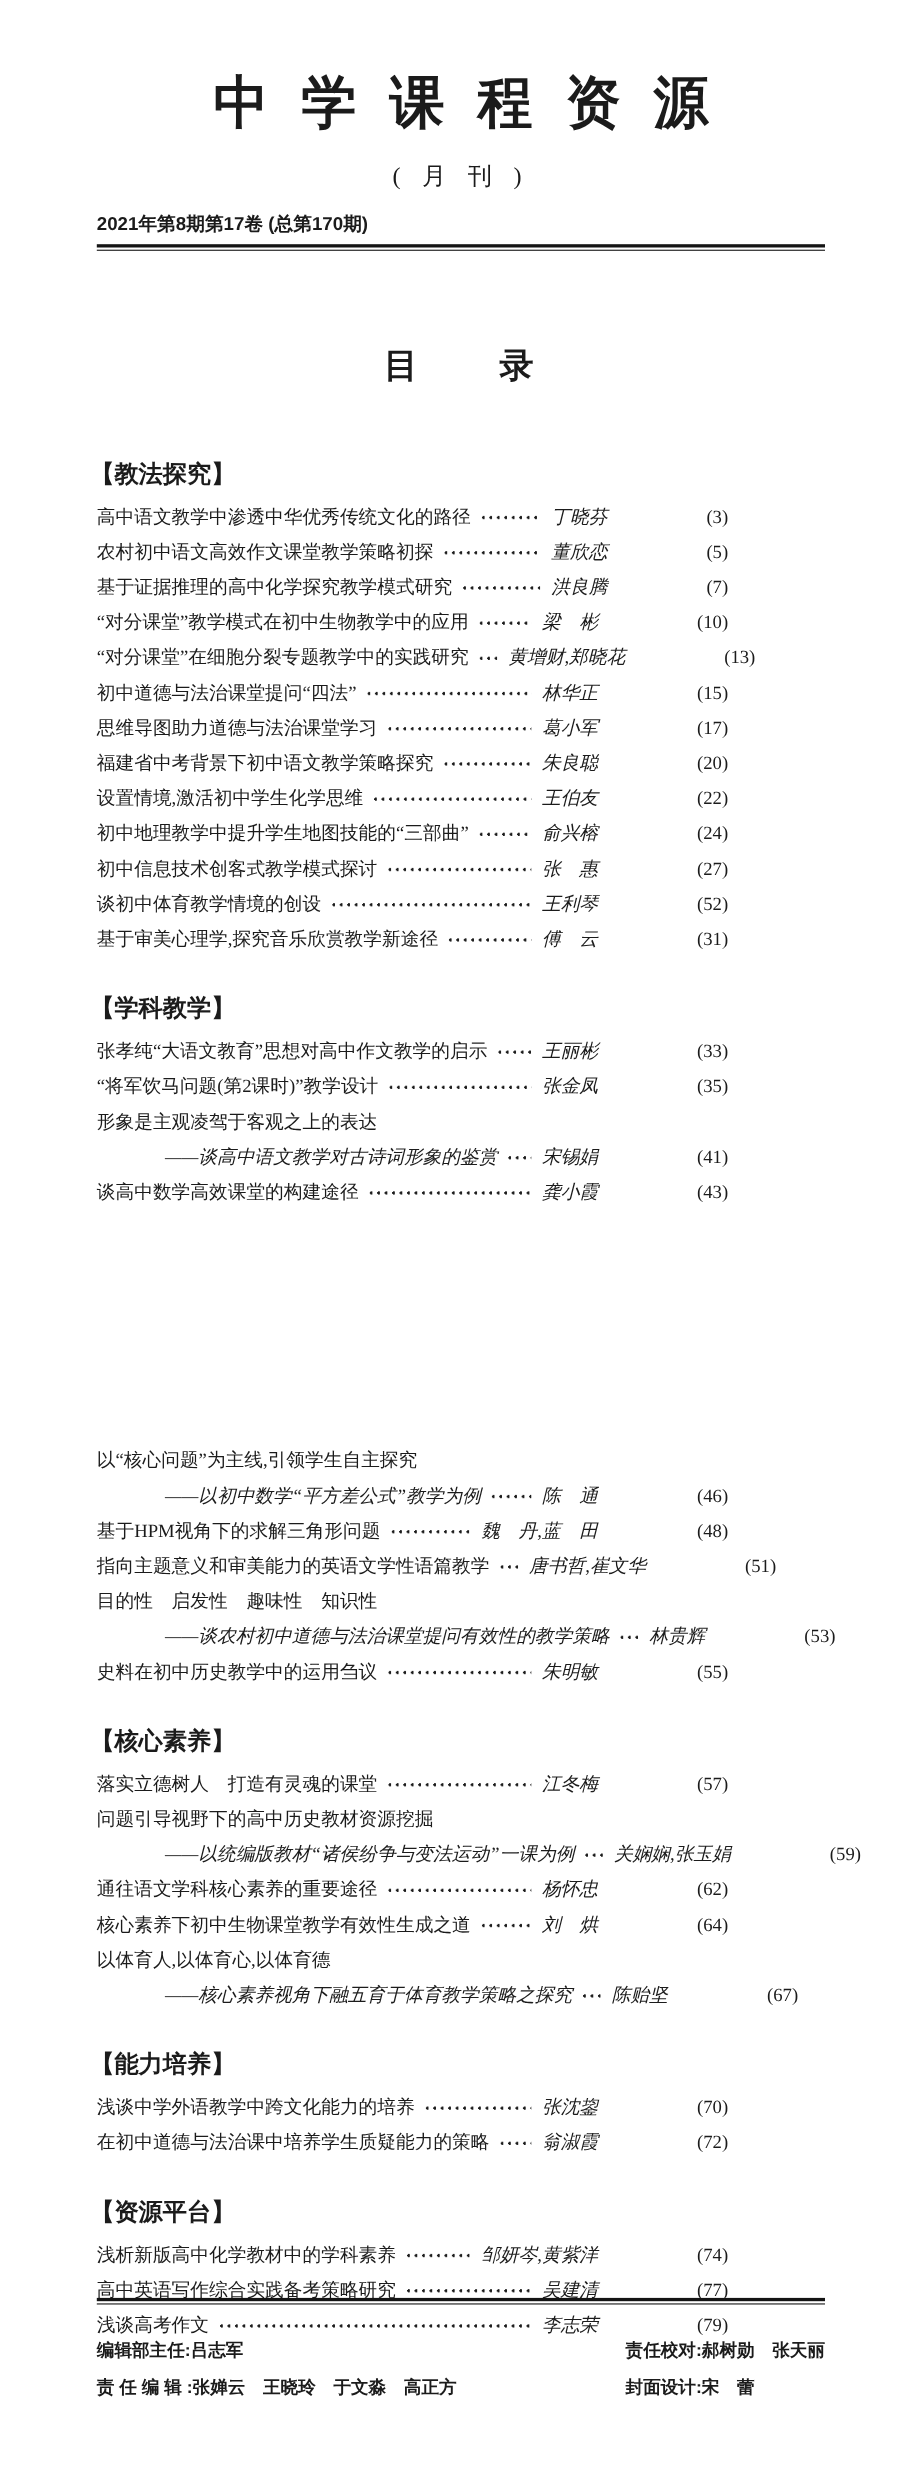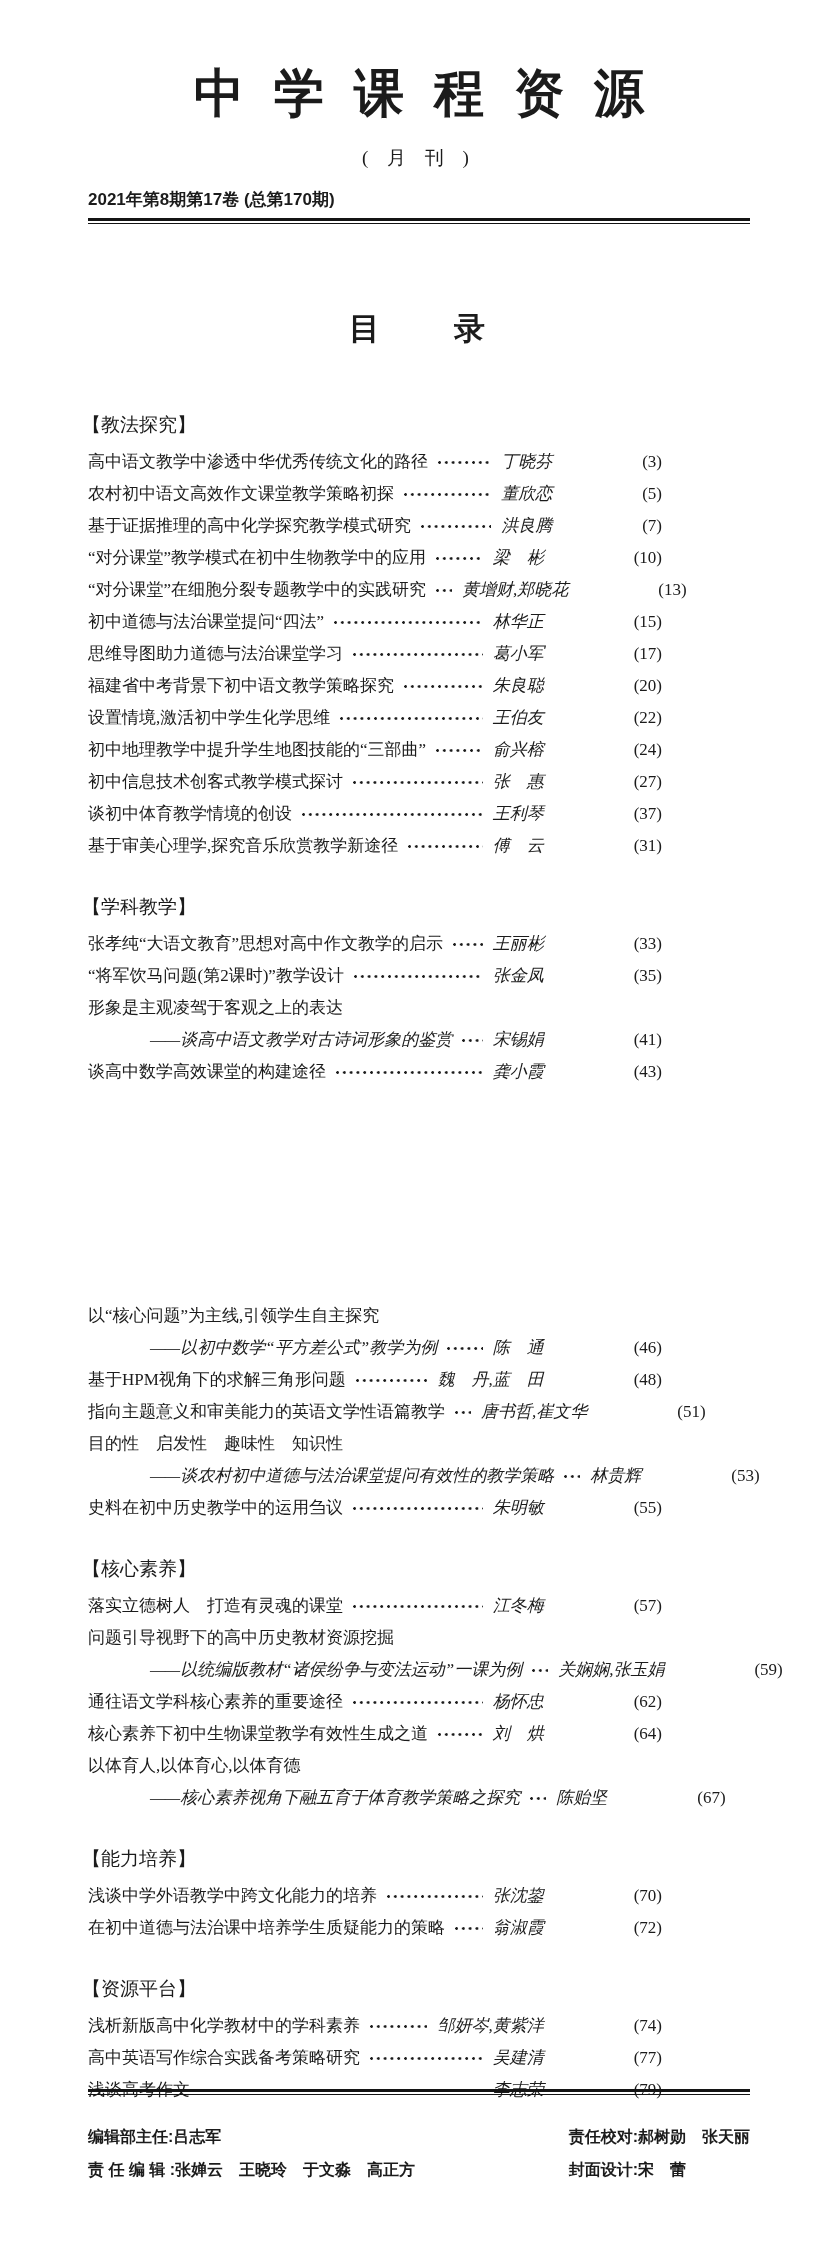--- a/index.html
+++ b/index.html
@@ -16,21 +16,21 @@
   .masthead { text-align: center; margin-top: 20px; }
   .masthead .brush {
     display: inline-block;
     font-size: 50px; font-weight: 900;
     letter-spacing: 30px; margin-right: -30px;
     font-family: "Liberation Serif", "DejaVu Serif", serif;
     transform: scaleY(1.04);
   }
   .journal-subtitle {
     text-align: center; margin-top: 18px;
-    font-size: 19px; letter-spacing: 7px;
+    font-size: 22px; letter-spacing: 7px;
   }
   .issue-row {
     display: flex; align-items: baseline;
     margin-top: 17px;
     font-family: "Liberation Sans", "DejaVu Sans", sans-serif;
     font-weight: bold; font-size: 17px;
   }
   .double-rule {
     margin-top: 7px; height: 6px;
     border-top: 3.5px solid #141414;
@@ -40,21 +40,21 @@
   
   .toc-title {
     text-align: center; margin-top: 84px;
     font-size: 31px; font-weight: bold; letter-spacing: 4px;
   }
   .toc-sections { }
   .section { margin-top: 40px; }
   .section:first-child { margin-top: 62px; }
   .section-name {
     font-family: "Liberation Sans", "DejaVu Sans", sans-serif;
-    font-weight: normal; font-size: 19px;
+    font-weight: bold; font-size: 22px;
     margin-left: -6px;
   }
   .trow {
     display: flex; align-items: center;
     margin-top: 15px; font-size: 17px; line-height: 17px;
     height: 17px;
   }
   .trow .t { white-space: nowrap; }
   .trow.row-sub .t {
     padding-left: 62px;
@@ -159,21 +159,21 @@
           <span class="right"><span class="author">俞兴榕</span><span class="page">(24)</span></span>
         </div>
         <div class="trow">
           <span class="t">初中信息技术创客式教学模式探讨</span>
           <span class="dots"></span>
           <span class="right"><span class="author">张　惠</span><span class="page">(27)</span></span>
         </div>
         <div class="trow">
           <span class="t">谈初中体育教学情境的创设</span>
           <span class="dots"></span>
-          <span class="right"><span class="author">王利琴</span><span class="page">(37)</span></span>
+          <span class="right"><span class="author">王利琴</span><span class="page">(52)</span></span>
         </div>
         <div class="trow">
           <span class="t">基于审美心理学,探究音乐欣赏教学新途径</span>
           <span class="dots"></span>
           <span class="right"><span class="author">傅　云</span><span class="page">(31)</span></span>
         </div>
       </div>
       <div class="section">
         <div class="section-name">【学科教学】</div>
         <div class="trow">

